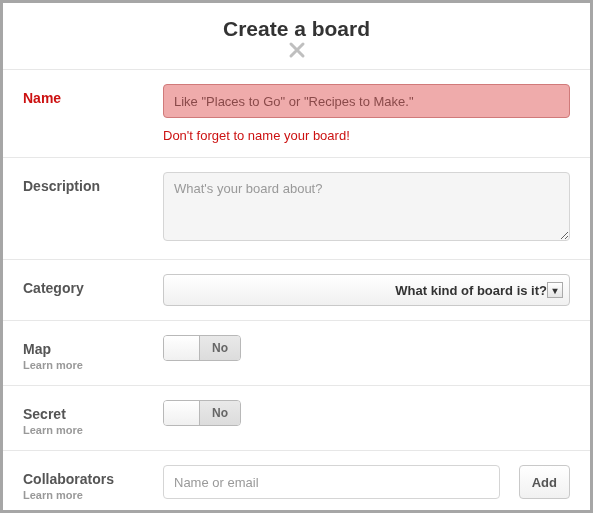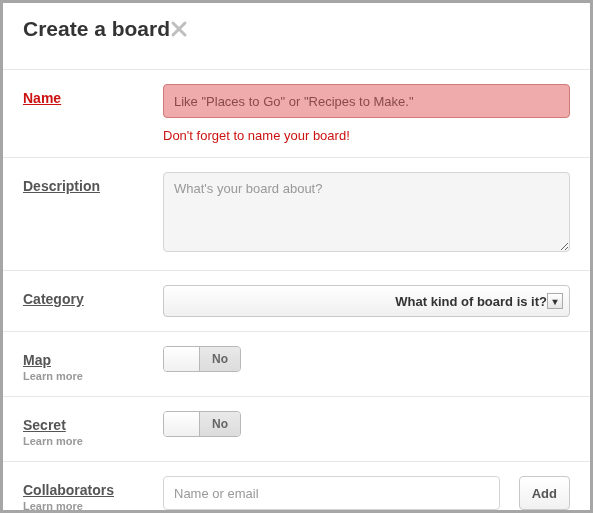--- a/index.html
+++ b/index.html
@@ -8,23 +8,24 @@
     font-family: "Helvetica Neue", Helvetica, Arial, sans-serif;
     background: #fff;
     width: 593px;
     height: 513px;
     border: 3px solid #a6a6a6;
     color: #333;
   }
   .header {
     display: flex;
     align-items: center;
-    justify-content: flex-start;
-    padding: 14px 20px 28px 20px;
+    justify-content: flex-end;
+    padding: 14px 20px 10px 20px;
     border-bottom: 1px solid #e7e7e7;
+    flex-direction: column;
   }
   .header h1 {
     margin: 0;
     font-size: 21px;
     font-weight: 700;
     color: #333;
   }
   .close-x {
     color: #bfbfbf;
     cursor: pointer;
@@ -40,21 +41,20 @@
   .row.no-border { border-bottom: none; }
   .label-col {
     width: 140px;
     flex: 0 0 140px;
     padding-top: 6px;
   }
   .label-main {
     font-size: 14px;
     font-weight: 700;
     color: #555;
-    text-decoration: underline;
   }
   .label-main.error { color: #c11; }
   .label-sub {
     font-size: 11px;
     color: #999;
     font-weight: 700;
     margin-top: 2px;
     cursor: pointer;
   }
   .field-col {
@@ -79,21 +79,21 @@
     color: #7a3a3a;
   }
   .text-input::placeholder, .text-area::placeholder, .collab-input::placeholder { color: #999; }
   .text-input.error::placeholder { color: #8a4a4a; }
   .error-msg {
     color: #c11;
     font-size: 13px;
     margin-top: 10px;
   }
   .text-area {
-    height: 80px;
+    height: 69px;
     padding: 8px 10px;
     resize: both;
   }
   .select-box {
     height: 32px;
     background: linear-gradient(#fff, #f0f0f0);
     display: flex;
     align-items: center;
     justify-content: flex-end;
     padding: 0 6px 0 12px;

